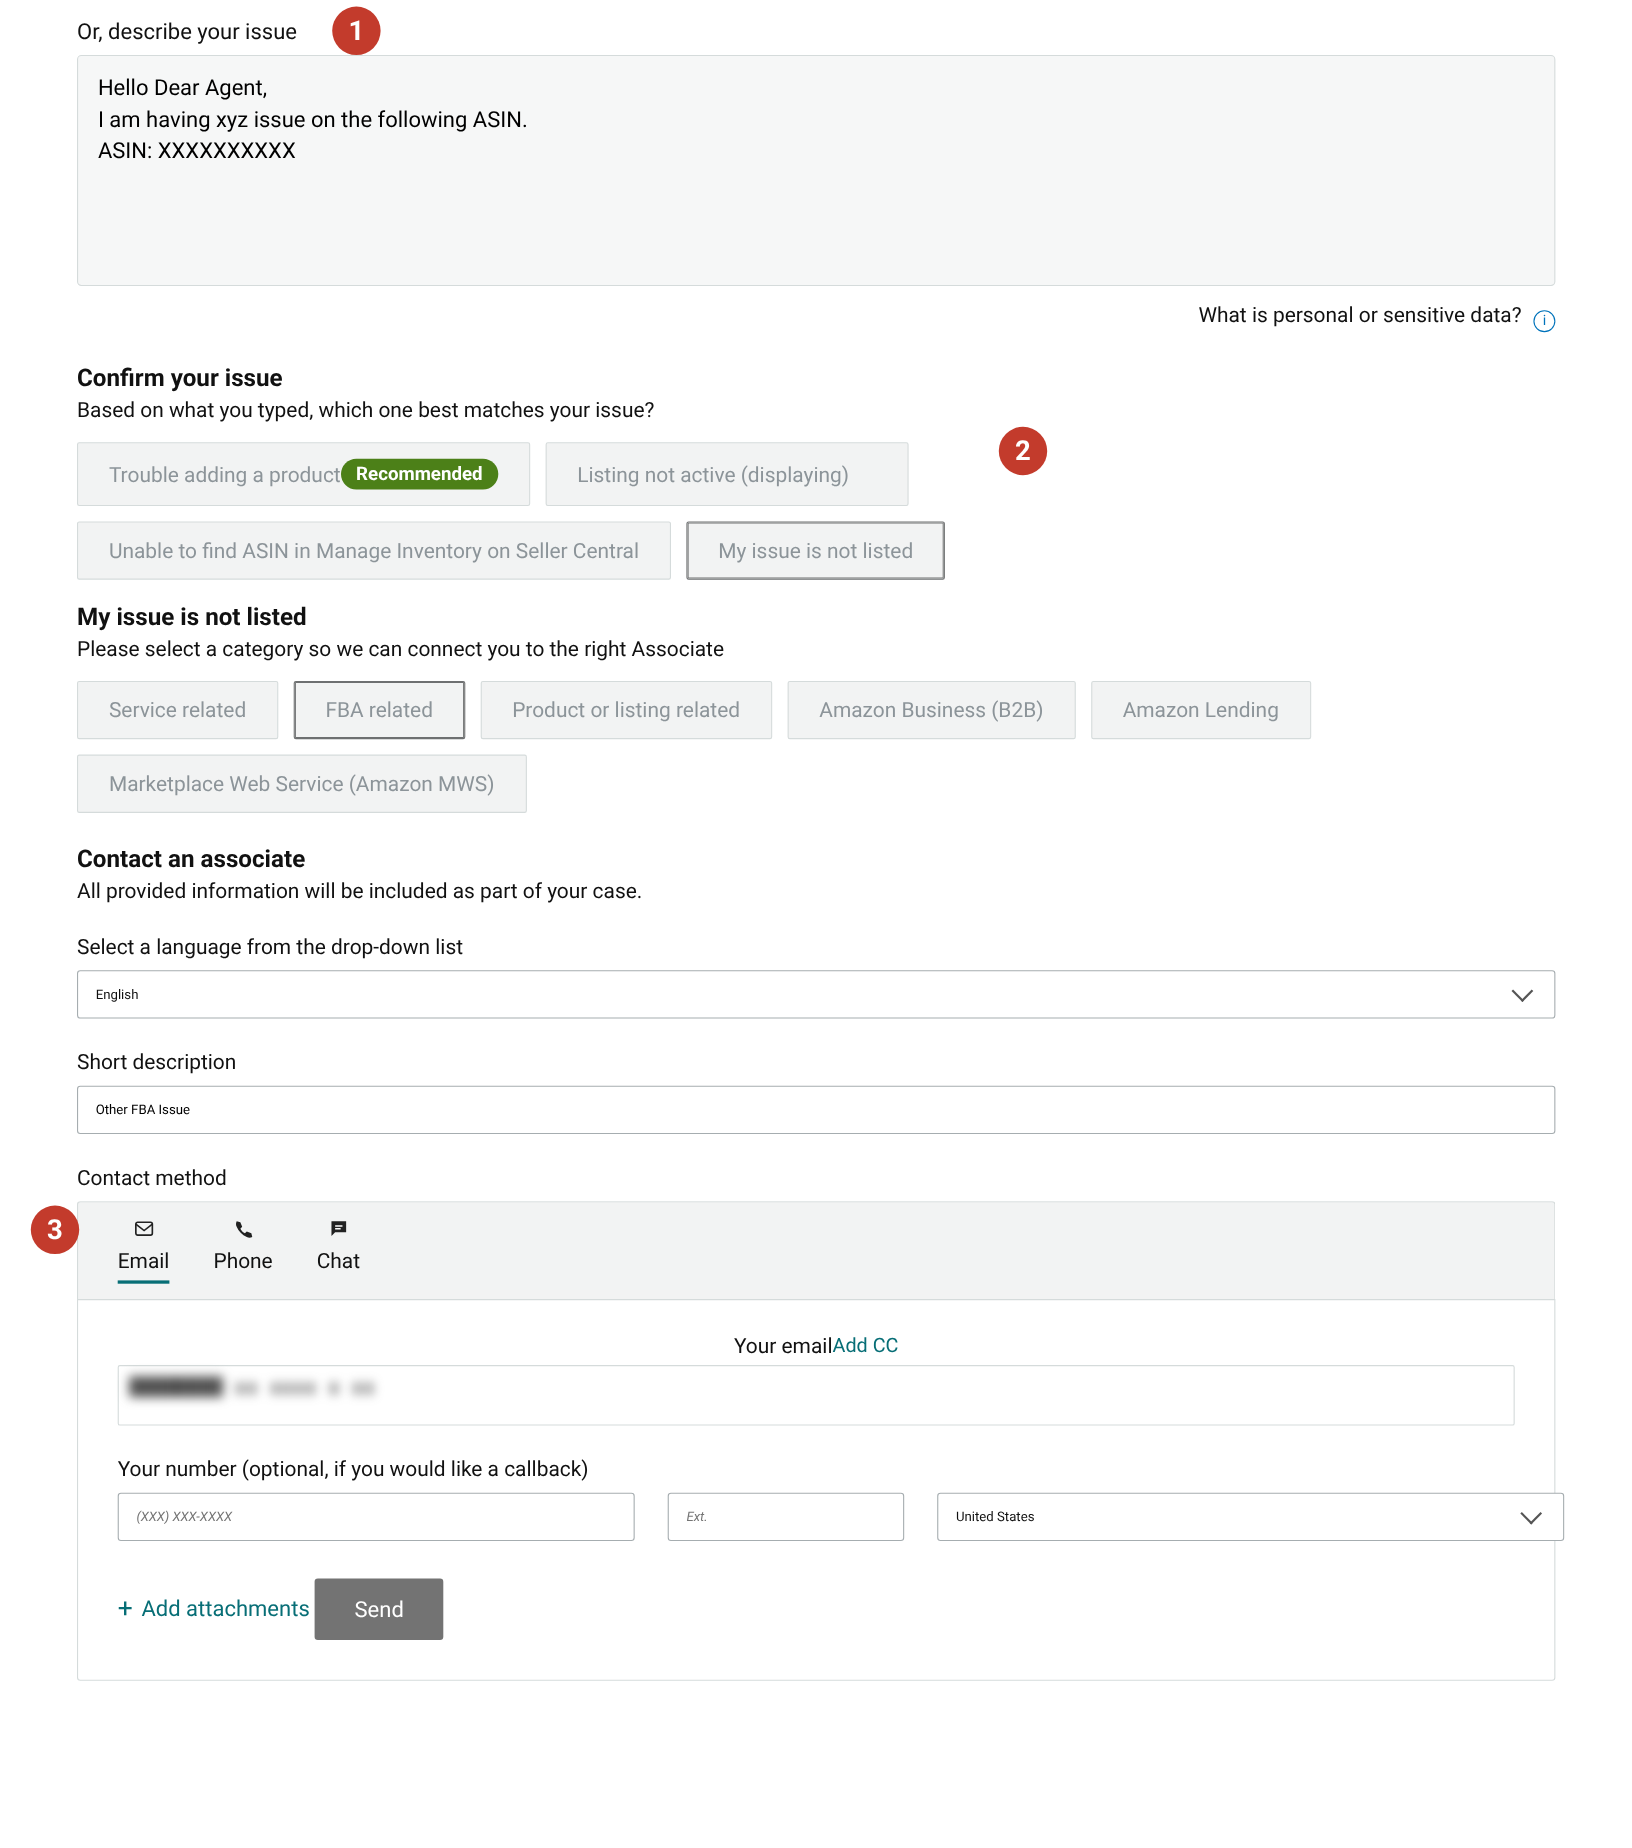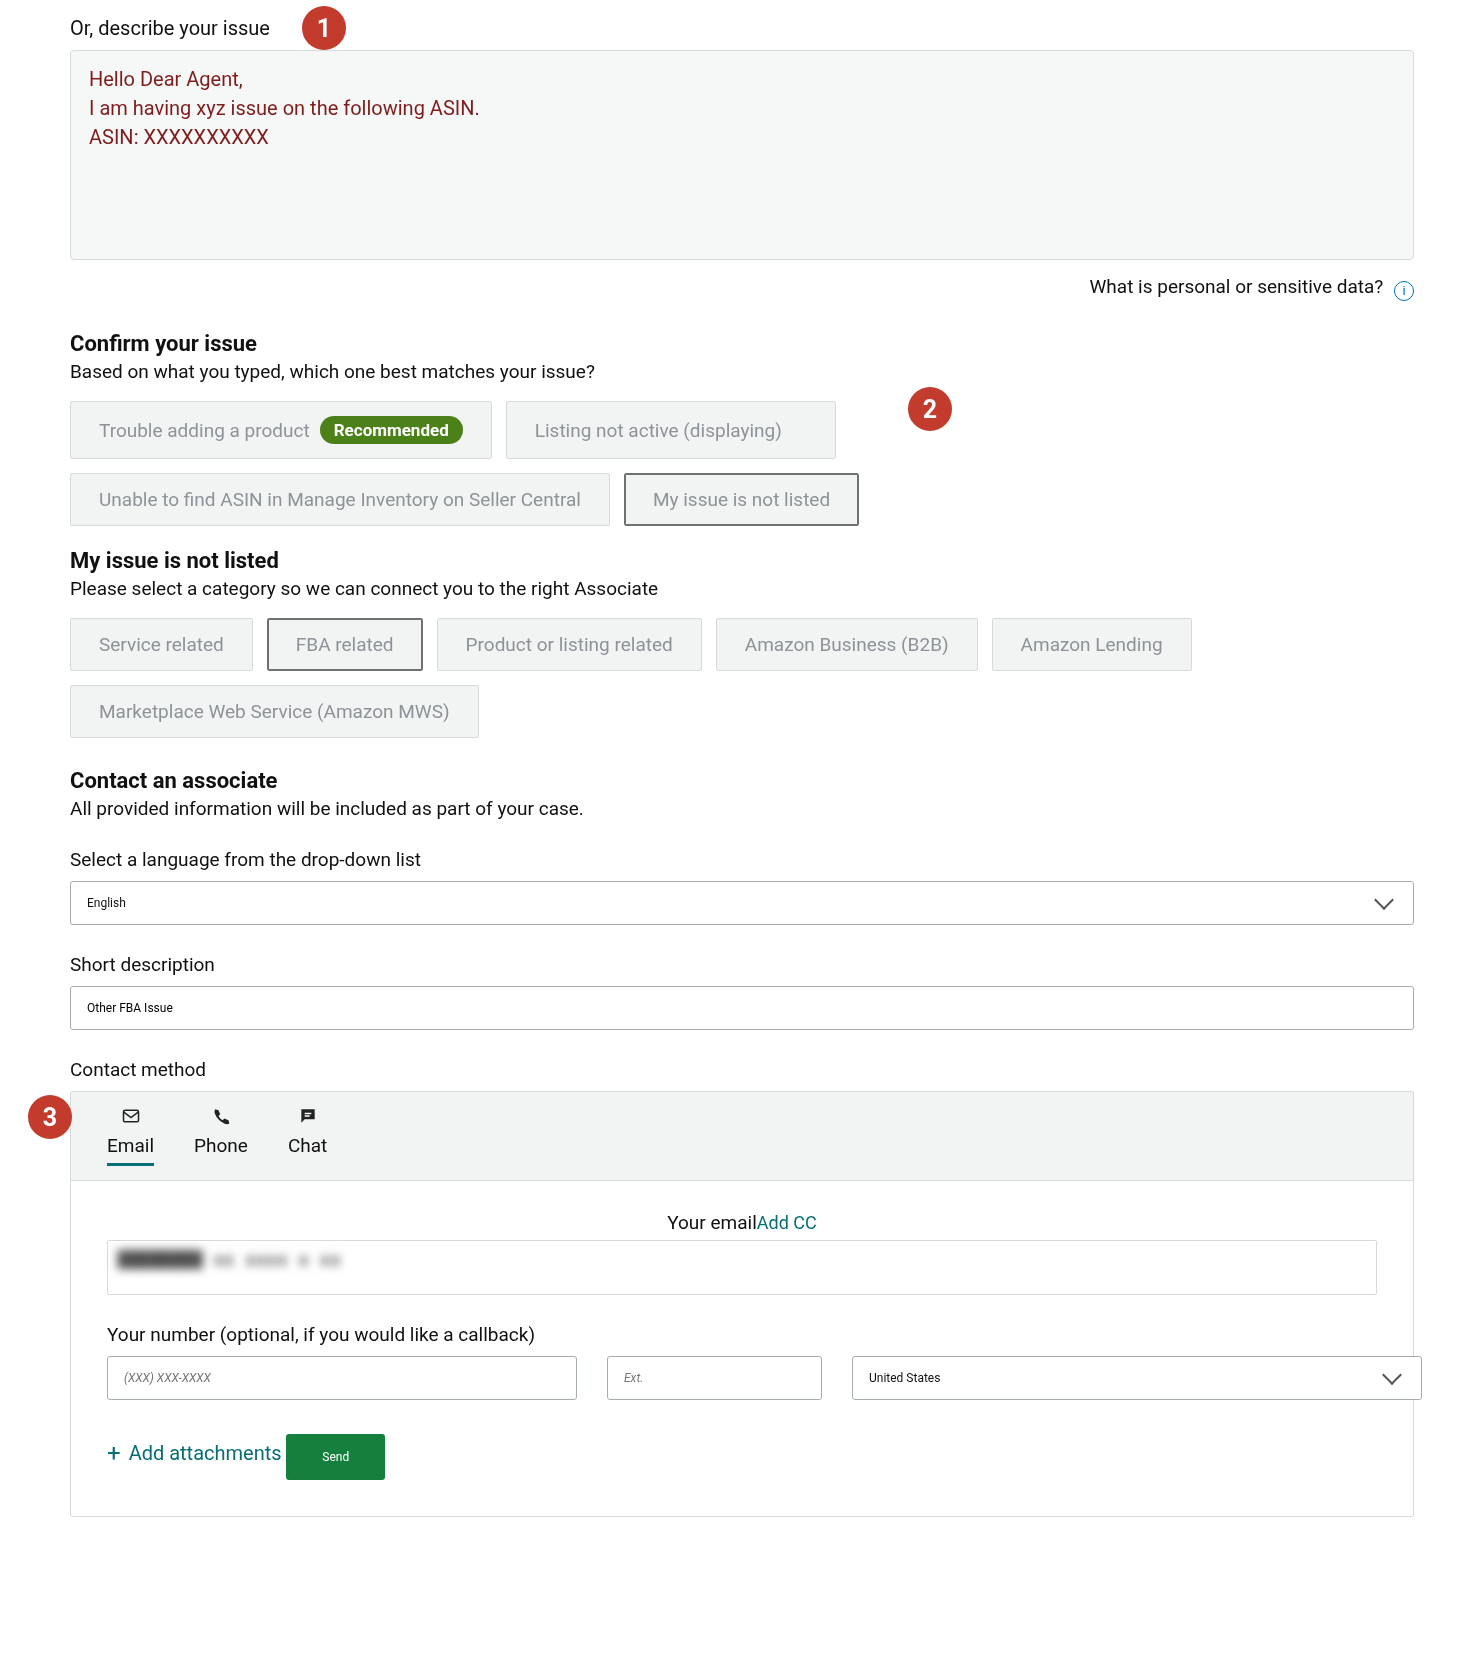--- a/index.html
+++ b/index.html
@@ -16,28 +16,28 @@
   }
   *{box-sizing:border-box;font-family:-apple-system,BlinkMacSystemFont,"Segoe UI",Roboto,Helvetica,Arial,sans-serif;}
   body{margin:0;background:#fff;color:var(--text);font-size:19px;}
   .page{width:1484px;margin:16px auto;padding:0;}
   .col{padding:0 70px 30px 70px;}
   h3.section{font-size:22px;font-weight:700;margin:0 0 4px 0;}
   .sub{font-size:19px;color:var(--text);margin:0 0 18px 0;}
 
   
   .desc-label{font-size:20px;font-weight:400;margin:8px 0 10px;}
-  .desc-box{position:relative;width:100%;height:210px;border:1px solid var(--grey-border);background:var(--grey-bg);border-radius:4px;padding:14px 18px;font-size:20px;color:#7f1d1d;line-height:1.45;resize:none;}
+  .desc-box{position:relative;width:100%;height:210px;border:1px solid var(--grey-border);background:var(--grey-bg);border-radius:4px;padding:14px 18px;font-size:20px;color:#000000;line-height:1.45;resize:none;}
   .right-note{text-align:right;margin-top:10px;font-size:19px;}
   .right-note a{color:var(--text);text-decoration:none;}
   .info-ic{display:inline-block;width:20px;height:20px;border:1.5px solid var(--link);border-radius:50%;color:var(--link);font-size:13px;line-height:17px;text-align:center;vertical-align:-2px;margin-left:6px;}
 
   
   .pill-row{display:flex;flex-wrap:wrap;gap:14px;margin-bottom:14px;}
-  .pill{border:1px solid var(--grey-border);background:var(--grey-bg2);color:var(--grey-text);padding:14px 28px;font-size:19px;border-radius:2px;cursor:pointer;display:inline-flex;align-items:center;gap:10px;}
+  .pill{border:1px solid var(--grey-border);background:var(--grey-bg2);color:var(--grey-text);padding:14px 28px;font-size:19px;border-radius:2px;cursor:pointer;display:inline-flex;align-items:center;gap:0;}
   .pill.selected{border:1px solid #6e7071;box-shadow:0 0 0 1px #6e7071 inset;}
   .rec-badge{background:var(--green);color:#fff;font-weight:700;font-size:17px;padding:4px 14px;border-radius:999px;}
 
   
   .num-badge{position:absolute;width:44px;height:44px;border-radius:50%;background:var(--badge);color:#fff;font-weight:700;font-size:25px;display:flex;align-items:center;justify-content:center;z-index:5;}
 
   
   .field-label{font-size:19px;margin:28px 0 10px;}
   .select,.input{width:100%;border:1px solid #a6adb0;border-radius:3px;padding:14px 16px;font-size:12px;background:#fff;}
   .select{display:flex;justify-content:space-between;align-items:center;cursor:pointer;}
@@ -55,21 +55,21 @@
   .addcc{color:var(--teal);font-size:18px;cursor:pointer;}
   .email-box{border:1px solid var(--grey-border);border-radius:2px;padding:6px 10px 24px;margin-top:6px;}
   .blur{filter:blur(5px);color:#444;font-family:monospace;font-size:16px;letter-spacing:1px;}
   .num-row{display:flex;gap:30px;margin-top:10px;}
   .num-row .input{font-style:italic;color:#888;}
   .num-row .input.country{font-style:normal;color:#111;display:flex;justify-content:space-between;align-items:center;}
   .num-row > *{flex:0 0 auto;}
   .ph{width:470px;} .ext{width:215px;} .country{width:570px;}
   .add-att{color:var(--teal);font-size:20px;display:inline-flex;align-items:center;gap:8px;margin-top:34px;cursor:pointer;}
   .plus{font-size:24px;line-height:1;}
-  .send-btn{margin-top:34px;background:#15803d;color:#fff;border:none;padding:16px 36px;font-size:12px;border-radius:3px;cursor:pointer;}
+  .send-btn{margin-top:34px;background:#737373;color:#fff;border:none;padding:16px 36px;font-size:20px;border-radius:3px;cursor:pointer;}
 
   .rel{position:relative;}
 </style>
 </head>
 <body>
 
 <div class="page">
   <div class="col">
 
     <div class="rel">

